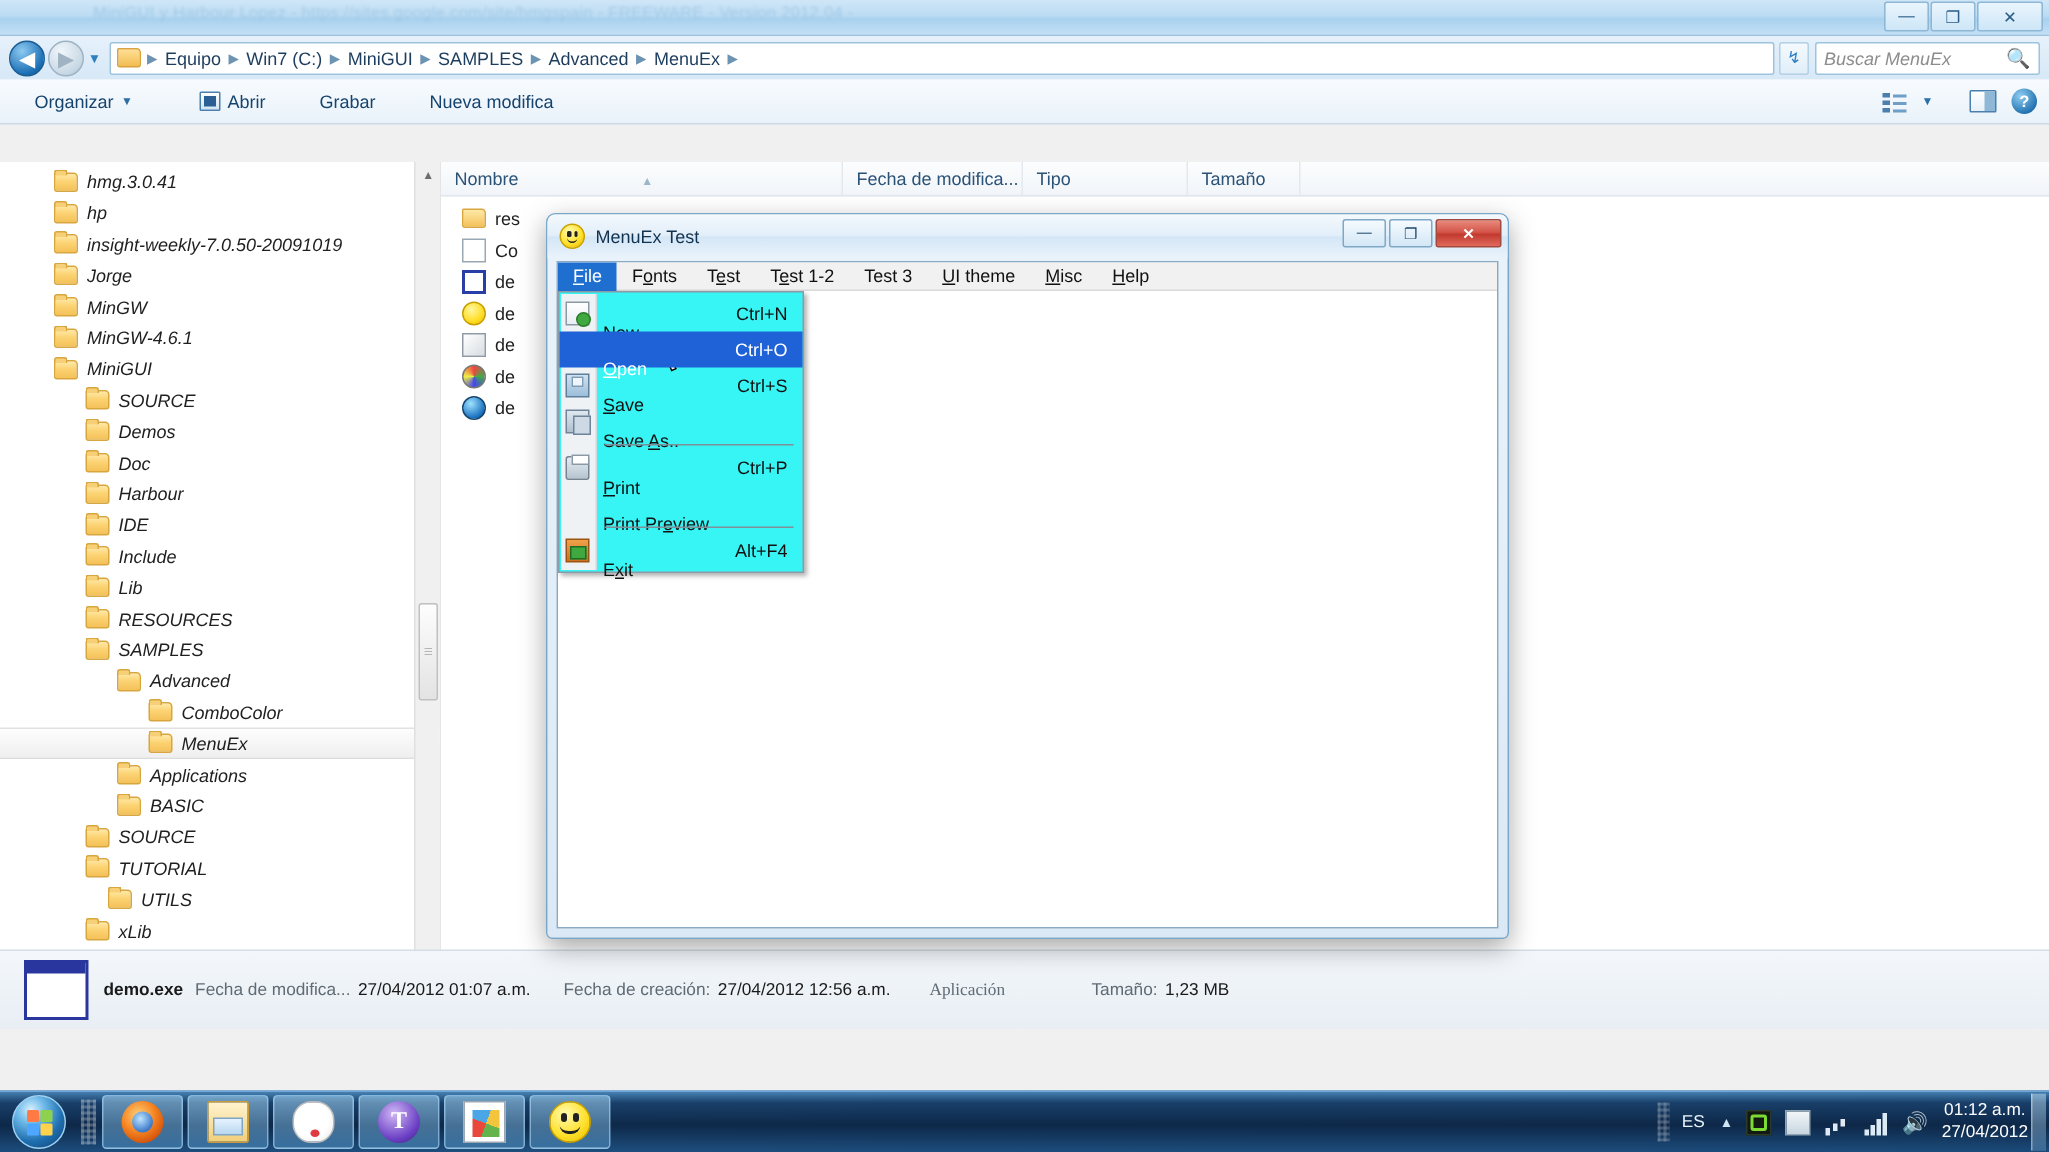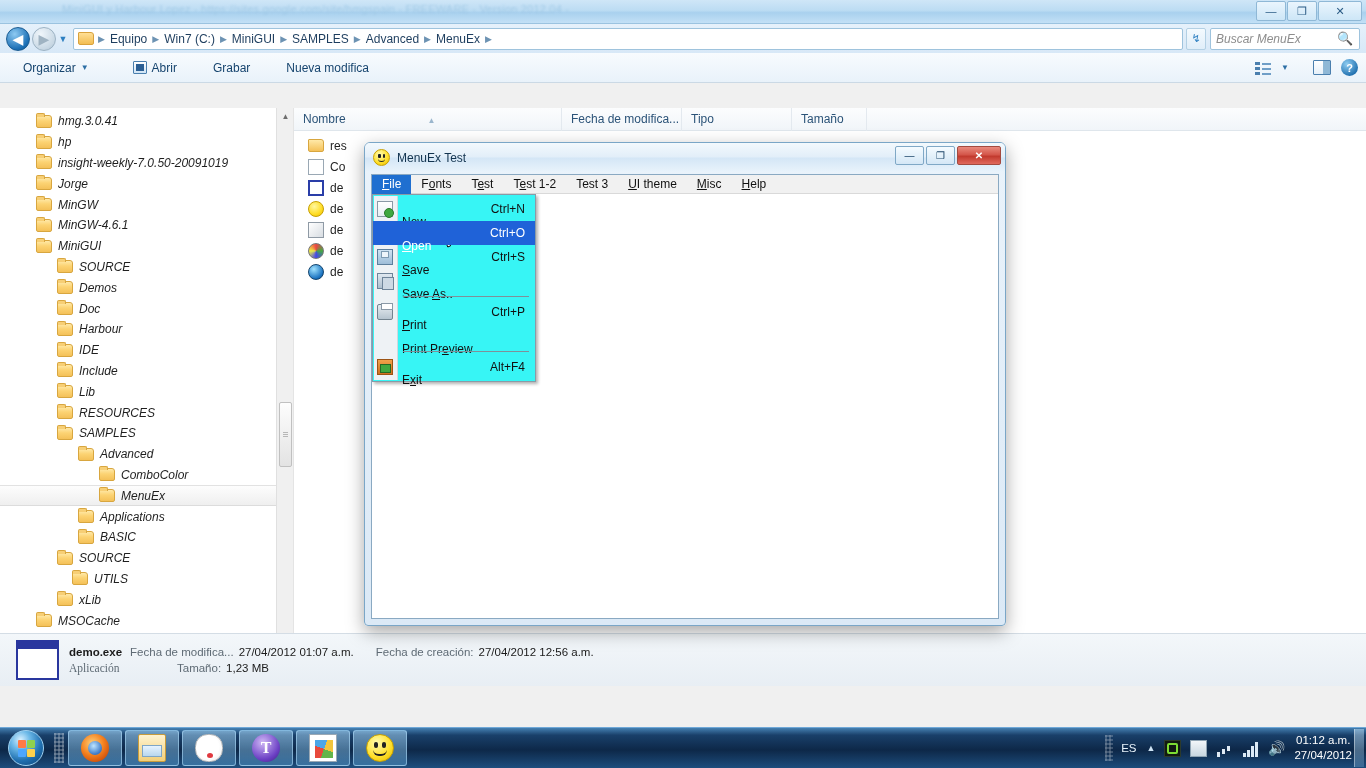--- a/index.html
+++ b/index.html
@@ -273,21 +273,21 @@
   .details {
     position: absolute; left: 0; right: 0; bottom: 41px; height: 53px;
     background: linear-gradient(180deg,#f3f7fa,#e8eef4);
     border-top: 1px solid #d4dde5; display: flex; align-items: center; padding-left: 16px;
   }
   .det-thumb {
     width: 43px; height: 40px; background: #fff; border: 2px solid #29369e;
     flex: none; margin-right: 10px; position: relative;
   }
   .det-thumb:after{content:"";position:absolute;left:0;right:0;top:0;height:7px;background:#29369e;}
-  .det-lines { display: flex; flex-direction: column; gap: 4px; }
+  .det-lines { display: flex; flex-direction: row; gap: 4px; }
   .det-line { display: flex; align-items: center; font-size: 11.5px; }
   .det-name { color: #1a1a1a; font-weight: bold; margin-right: 8px; }
   .det-lbl { color: #5f6b75; margin-right: 5px; }
   .det-val { color: #1a1a1a; margin-right: 22px; }
   .det-type { color: #5f6b75; width: 108px; font-family: Liberation Serif, serif; }
 
   
   .taskbar {
     position: absolute; left: 0; right: 0; bottom: 0; height: 41px;
     background: linear-gradient(180deg, rgba(70,130,180,.92) 0%, rgba(24,62,104,.96) 18%, rgba(12,38,70,.97) 55%, rgba(28,76,124,.95) 100%);
@@ -518,20 +518,24 @@
               <span>Applications</span>
             </div>
             <div class="tree-item" style="padding-left: 78px;">
               <span class="folder-ico"></span>
               <span>BASIC</span>
             </div>
             <div class="tree-item" style="padding-left: 57px;">
               <span class="folder-ico"></span>
               <span>SOURCE</span>
             </div>
+            <div class="tree-item" style="padding-left: 57px;">
+              <span class="folder-ico"></span>
+              <span>TUTORIAL</span>
+            </div>
             <div class="tree-item" style="padding-left: 52px; margin-left: 20px;">
               <span class="folder-ico"></span>
               <span>UTILS</span>
             </div>
             <div class="tree-item" style="padding-left: 57px;">
               <span class="folder-ico"></span>
               <span>xLib</span>
             </div>
             <div class="tree-item" style="padding-left: 36px;">
               <span class="folder-ico"></span>

